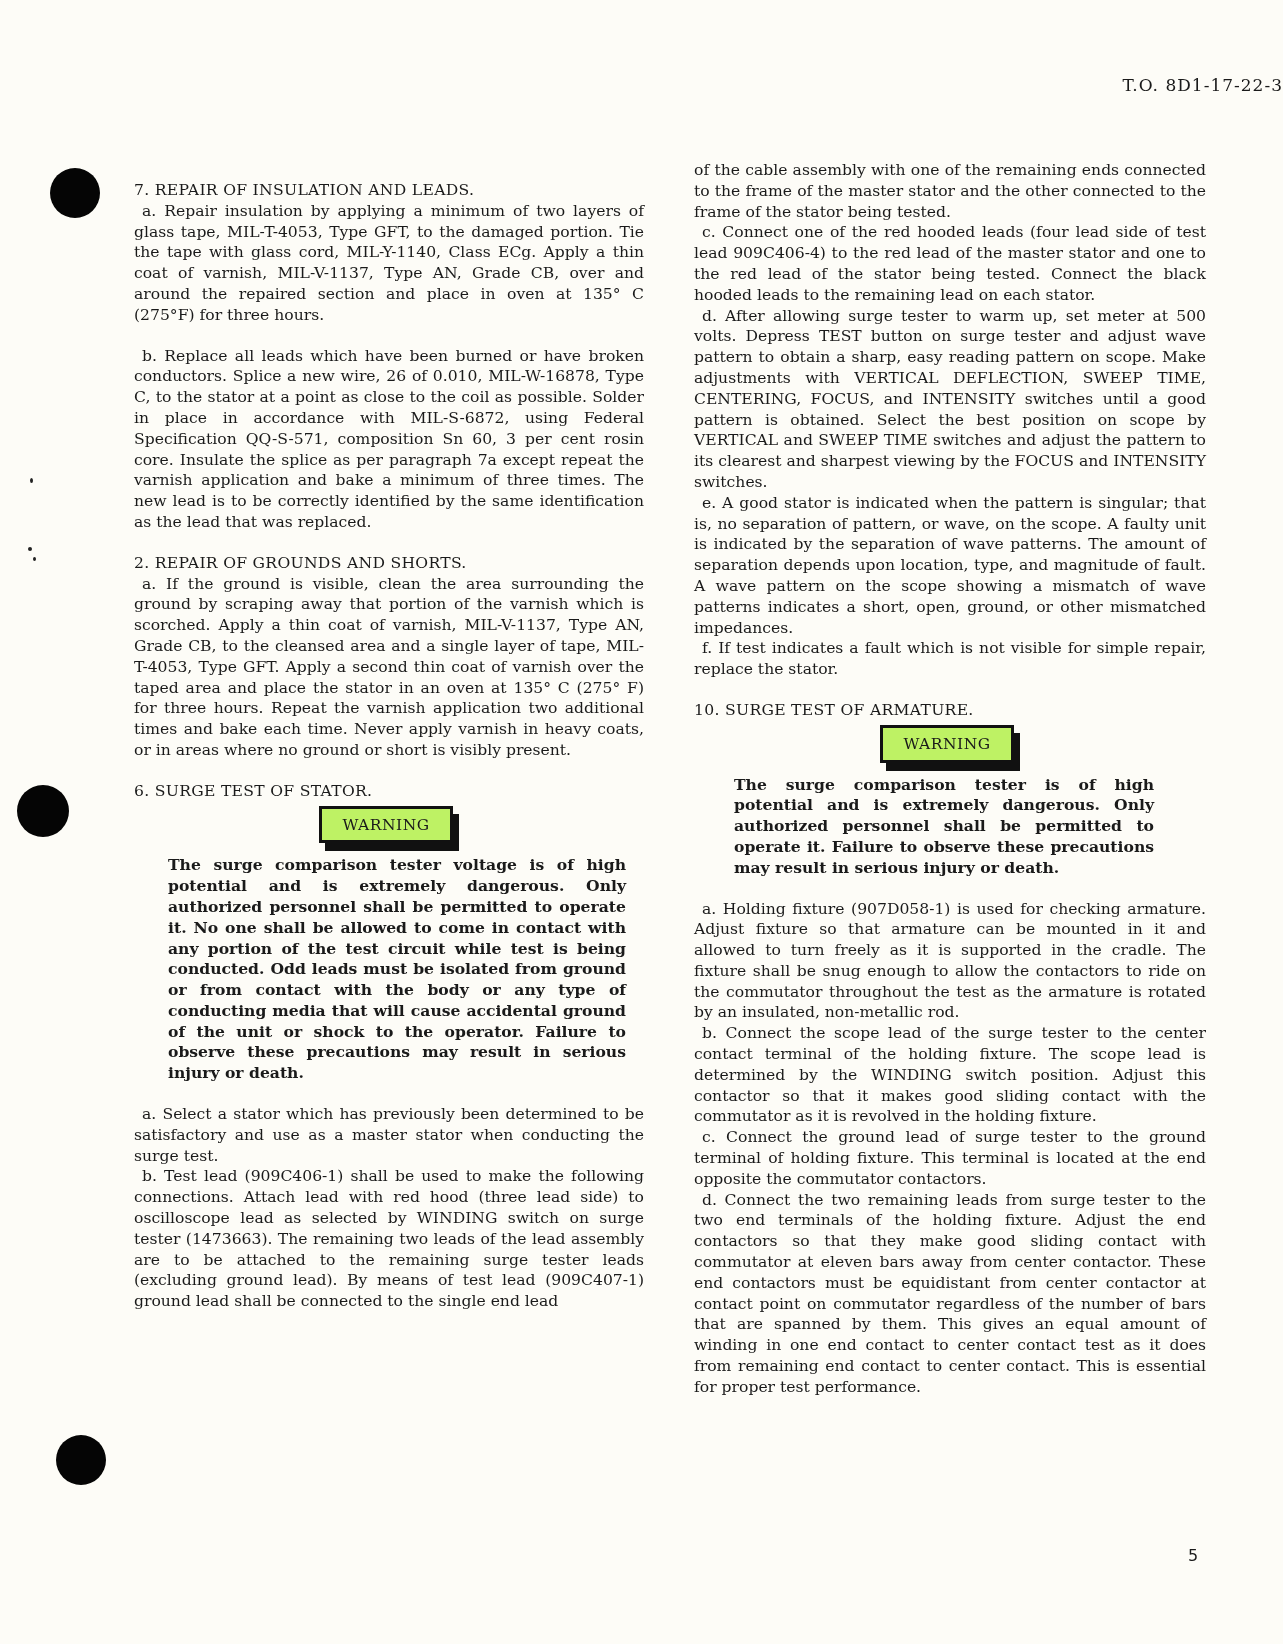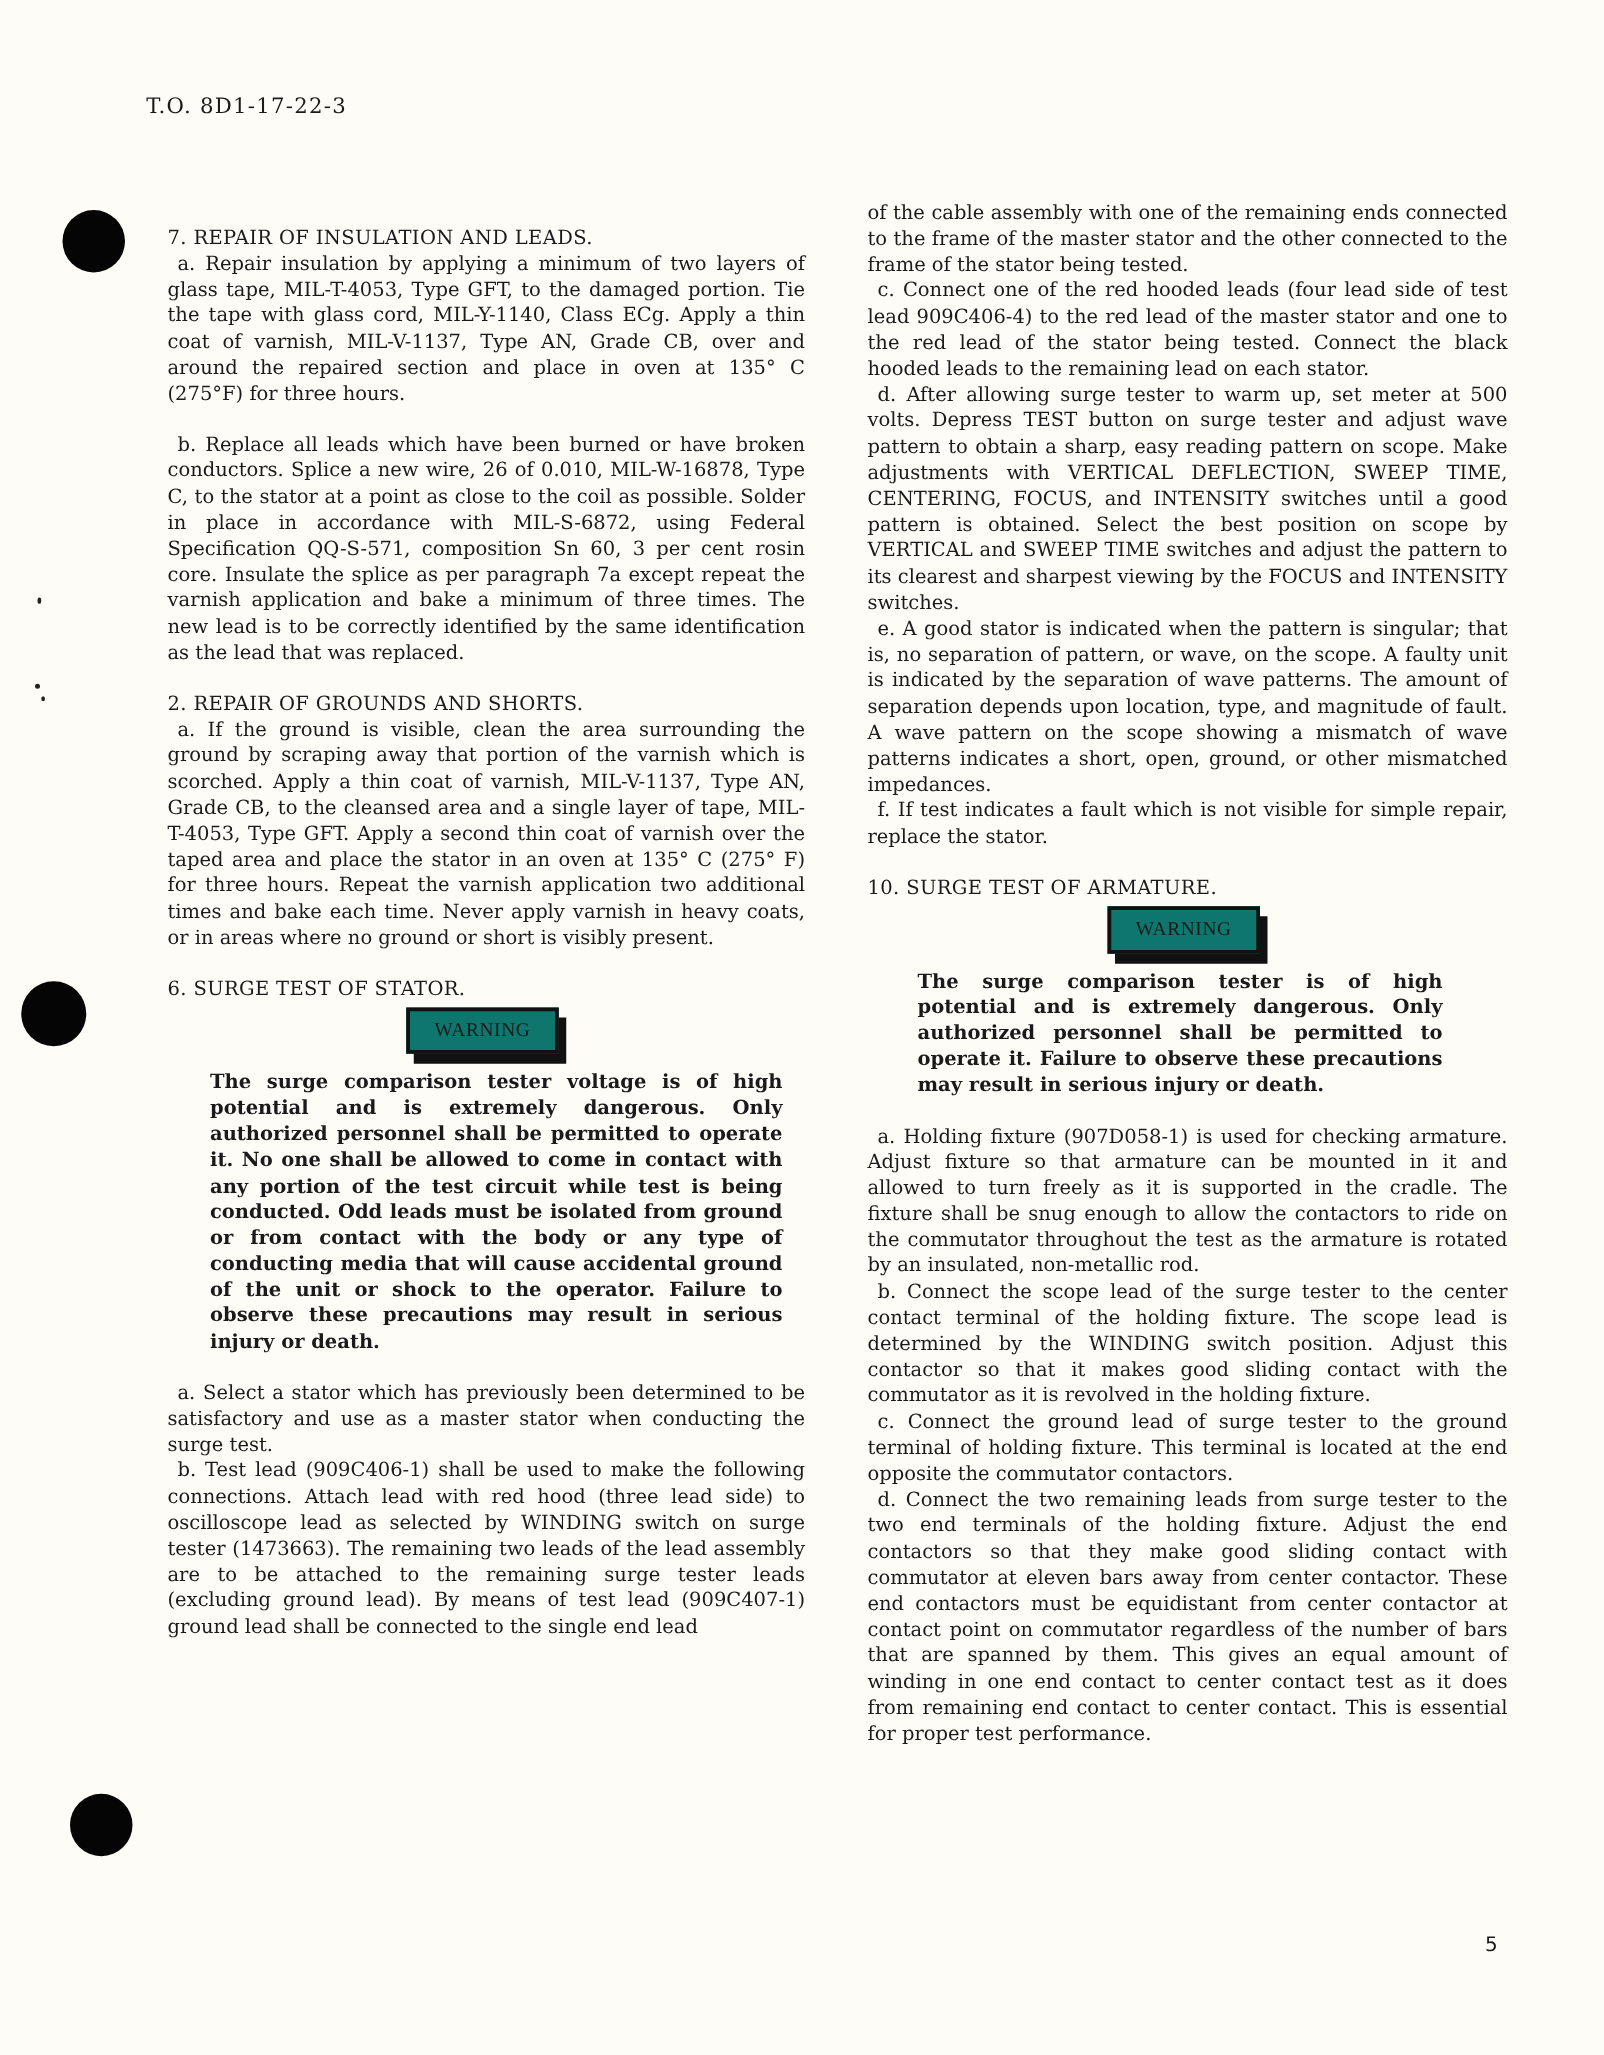--- a/index.html
+++ b/index.html
@@ -6,21 +6,21 @@
   body {
     width: 1283px; height: 1644px;
     background: #fdfcf7;
     position: relative;
     overflow: hidden;
     font-family: "DejaVu Serif", "Liberation Serif", serif;
     color: #1a1a1a;
   }
   .header {
     position: absolute; top: 75px; left: 0; width: 1283px;
-    text-align: left; font-size: 17px; letter-spacing: 1px;
+    text-align: right; font-size: 17px; letter-spacing: 1px;
     padding-left: 117px; box-sizing: border-box;
   }
   .hole {
     position: absolute; width: 50px; height: 50px; border-radius: 50%;
     background: #050505;
   }
   .mark { position: absolute; background: #222; border-radius: 50%; }
   .col {
     position: absolute; top: 160px; font-size: 15.6px; line-height: 20.8px;
     text-align: justify;
@@ -30,23 +30,23 @@
   .p { margin: 0; text-indent: 8px; }
   .p.noindent { text-indent: 0; }
   .gap { height: 20px; }
   .heading { margin: 0; letter-spacing: 0.3px; }
   .warn-wrap { display: flex; justify-content: center; margin: 4px 0 4px 0; }
   .warn-box {
     position: relative;
     border: 3px solid #111;
     padding: 6px 20px 5px 20px;
     font-size: 15.5px; letter-spacing: 0.5px;
-    background: #0f766e;
+    background: #bef264;
     box-shadow: 6px 8px 0 0 #111;
-    margin-right: 6px; margin-bottom: 8px; font-family: Liberation Serif, serif;
+    margin-right: 6px; margin-bottom: 8px;
   }
   .warn-text { margin: 0 0 0 34px; width: 458px; text-align: justify; font-weight: bold; }
   .right .warn-text { margin-left: 40px; width: 420px; }
   .page-num {
     position: absolute; top: 1546px; left: 1188px; font-size: 16px;
     font-family: "DejaVu Sans", "Liberation Sans", sans-serif;
   }
 </style>
 </head>
 <body>

